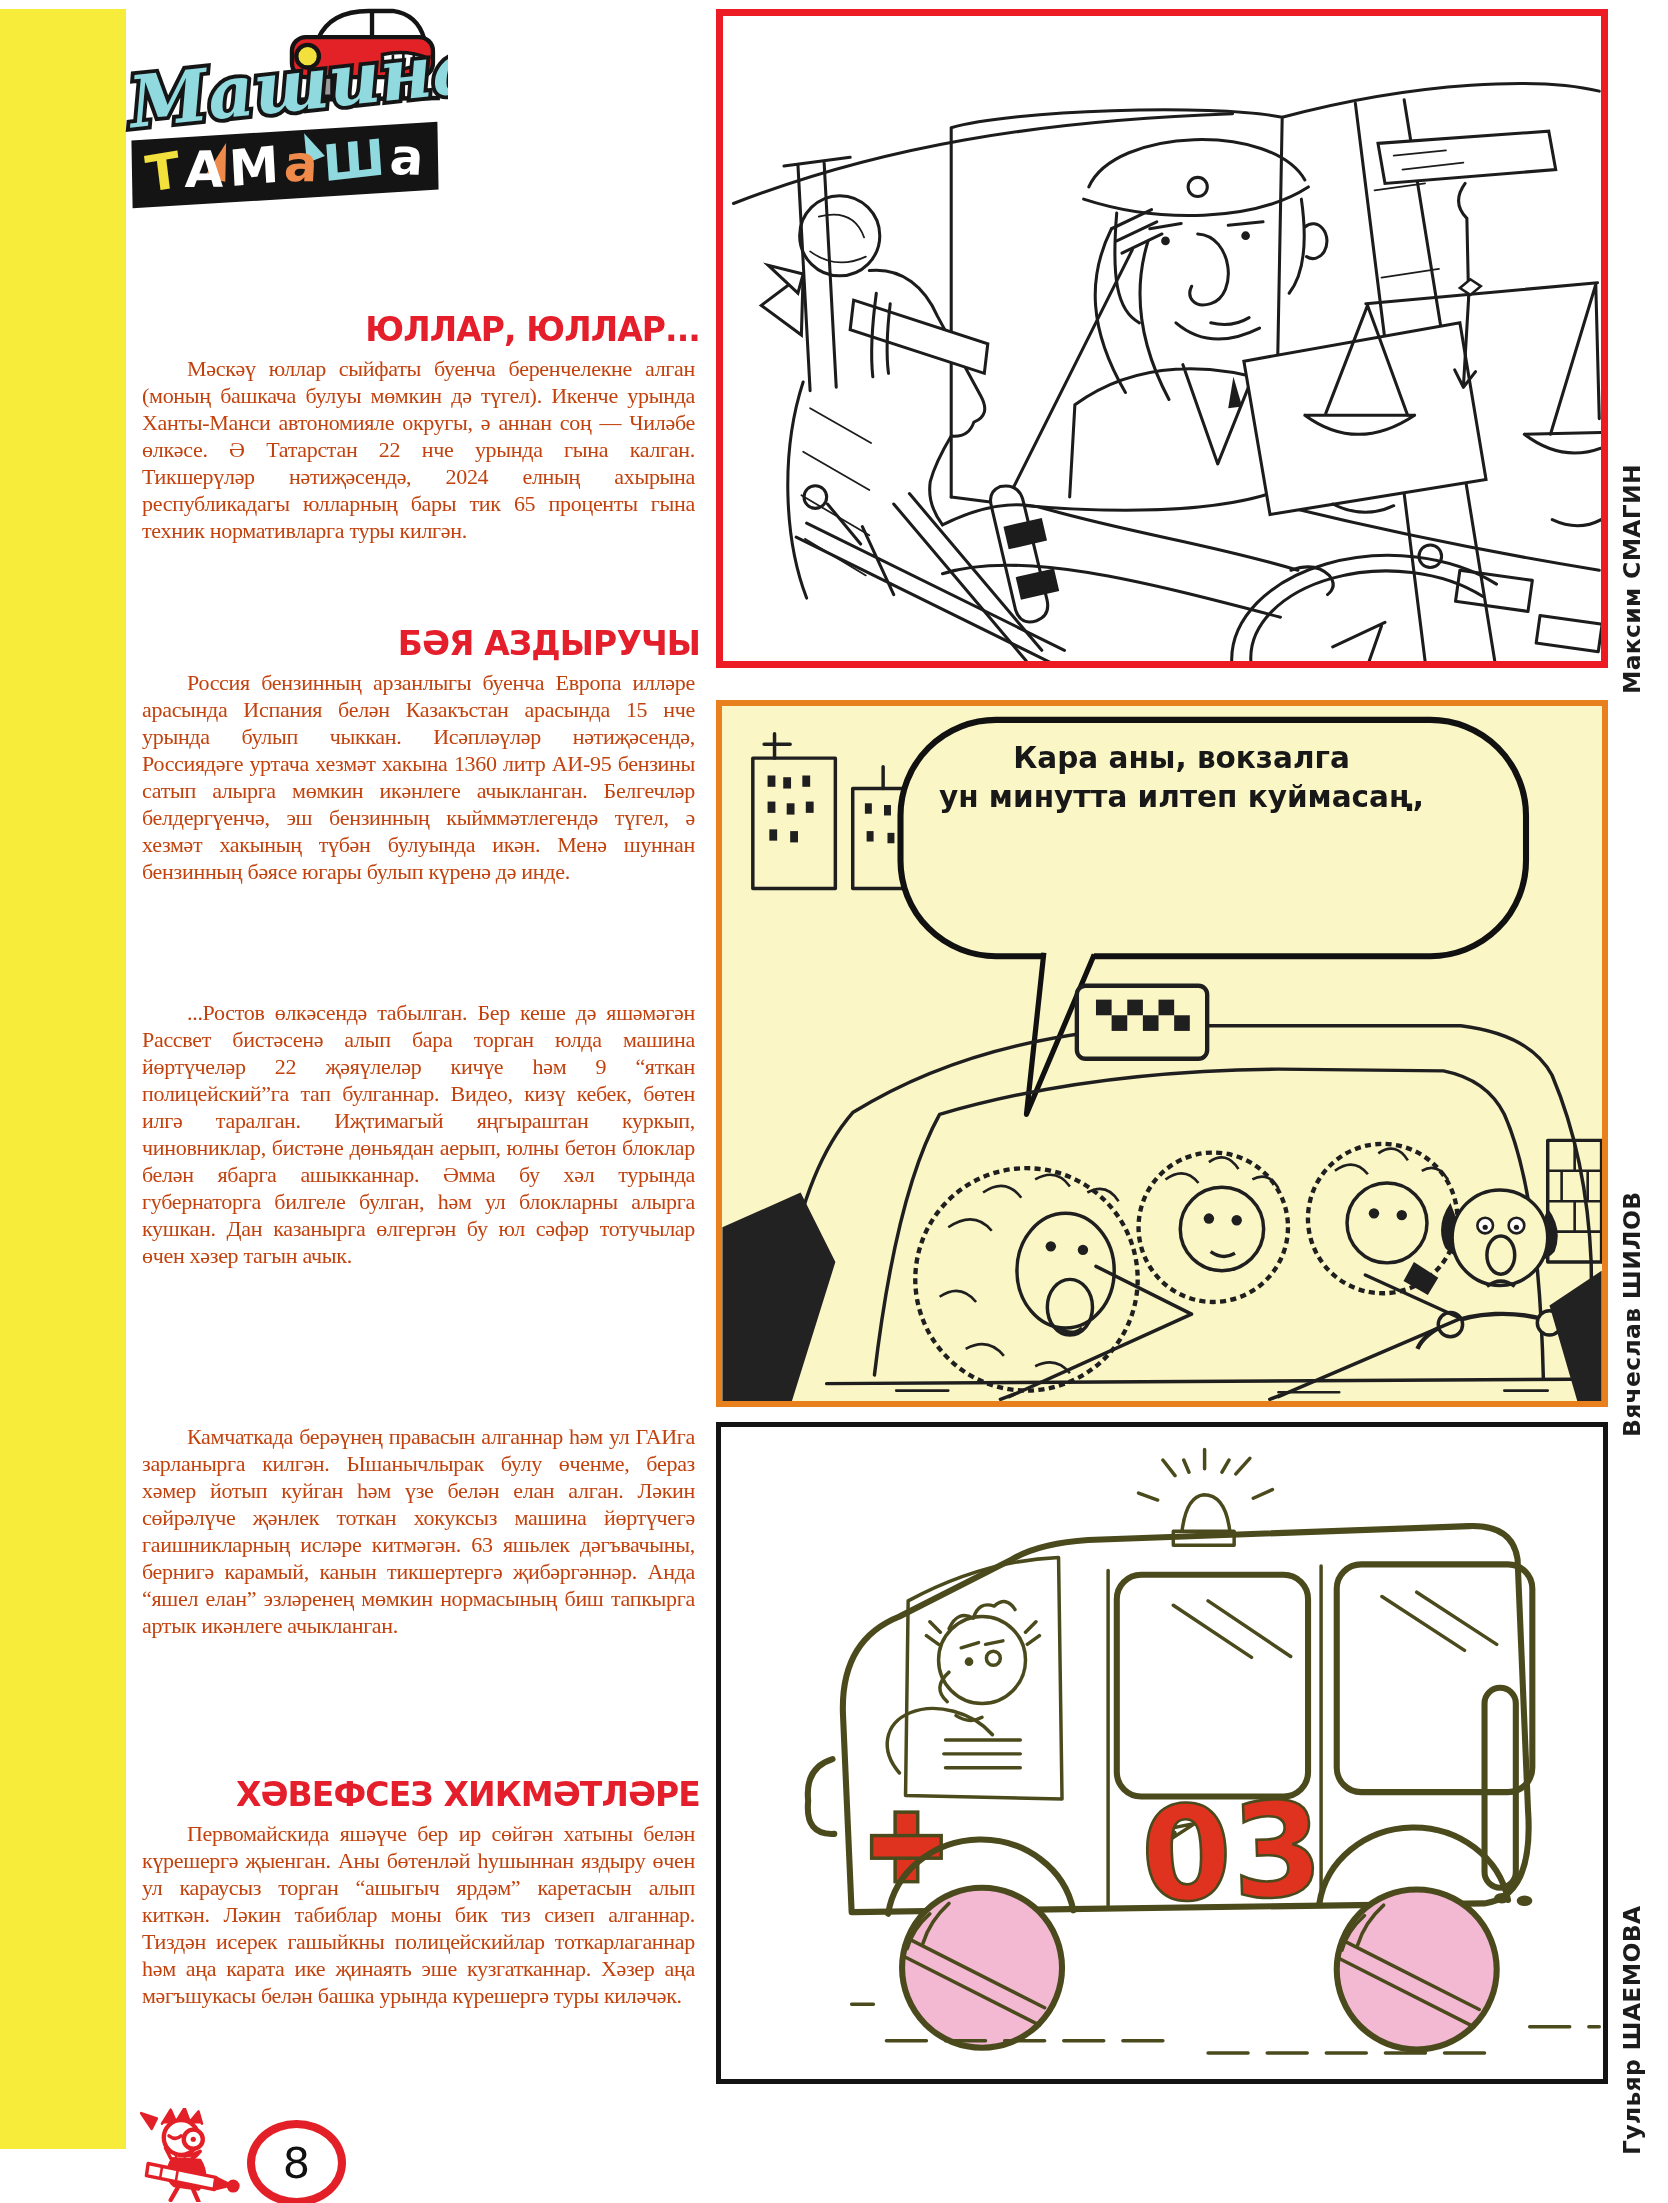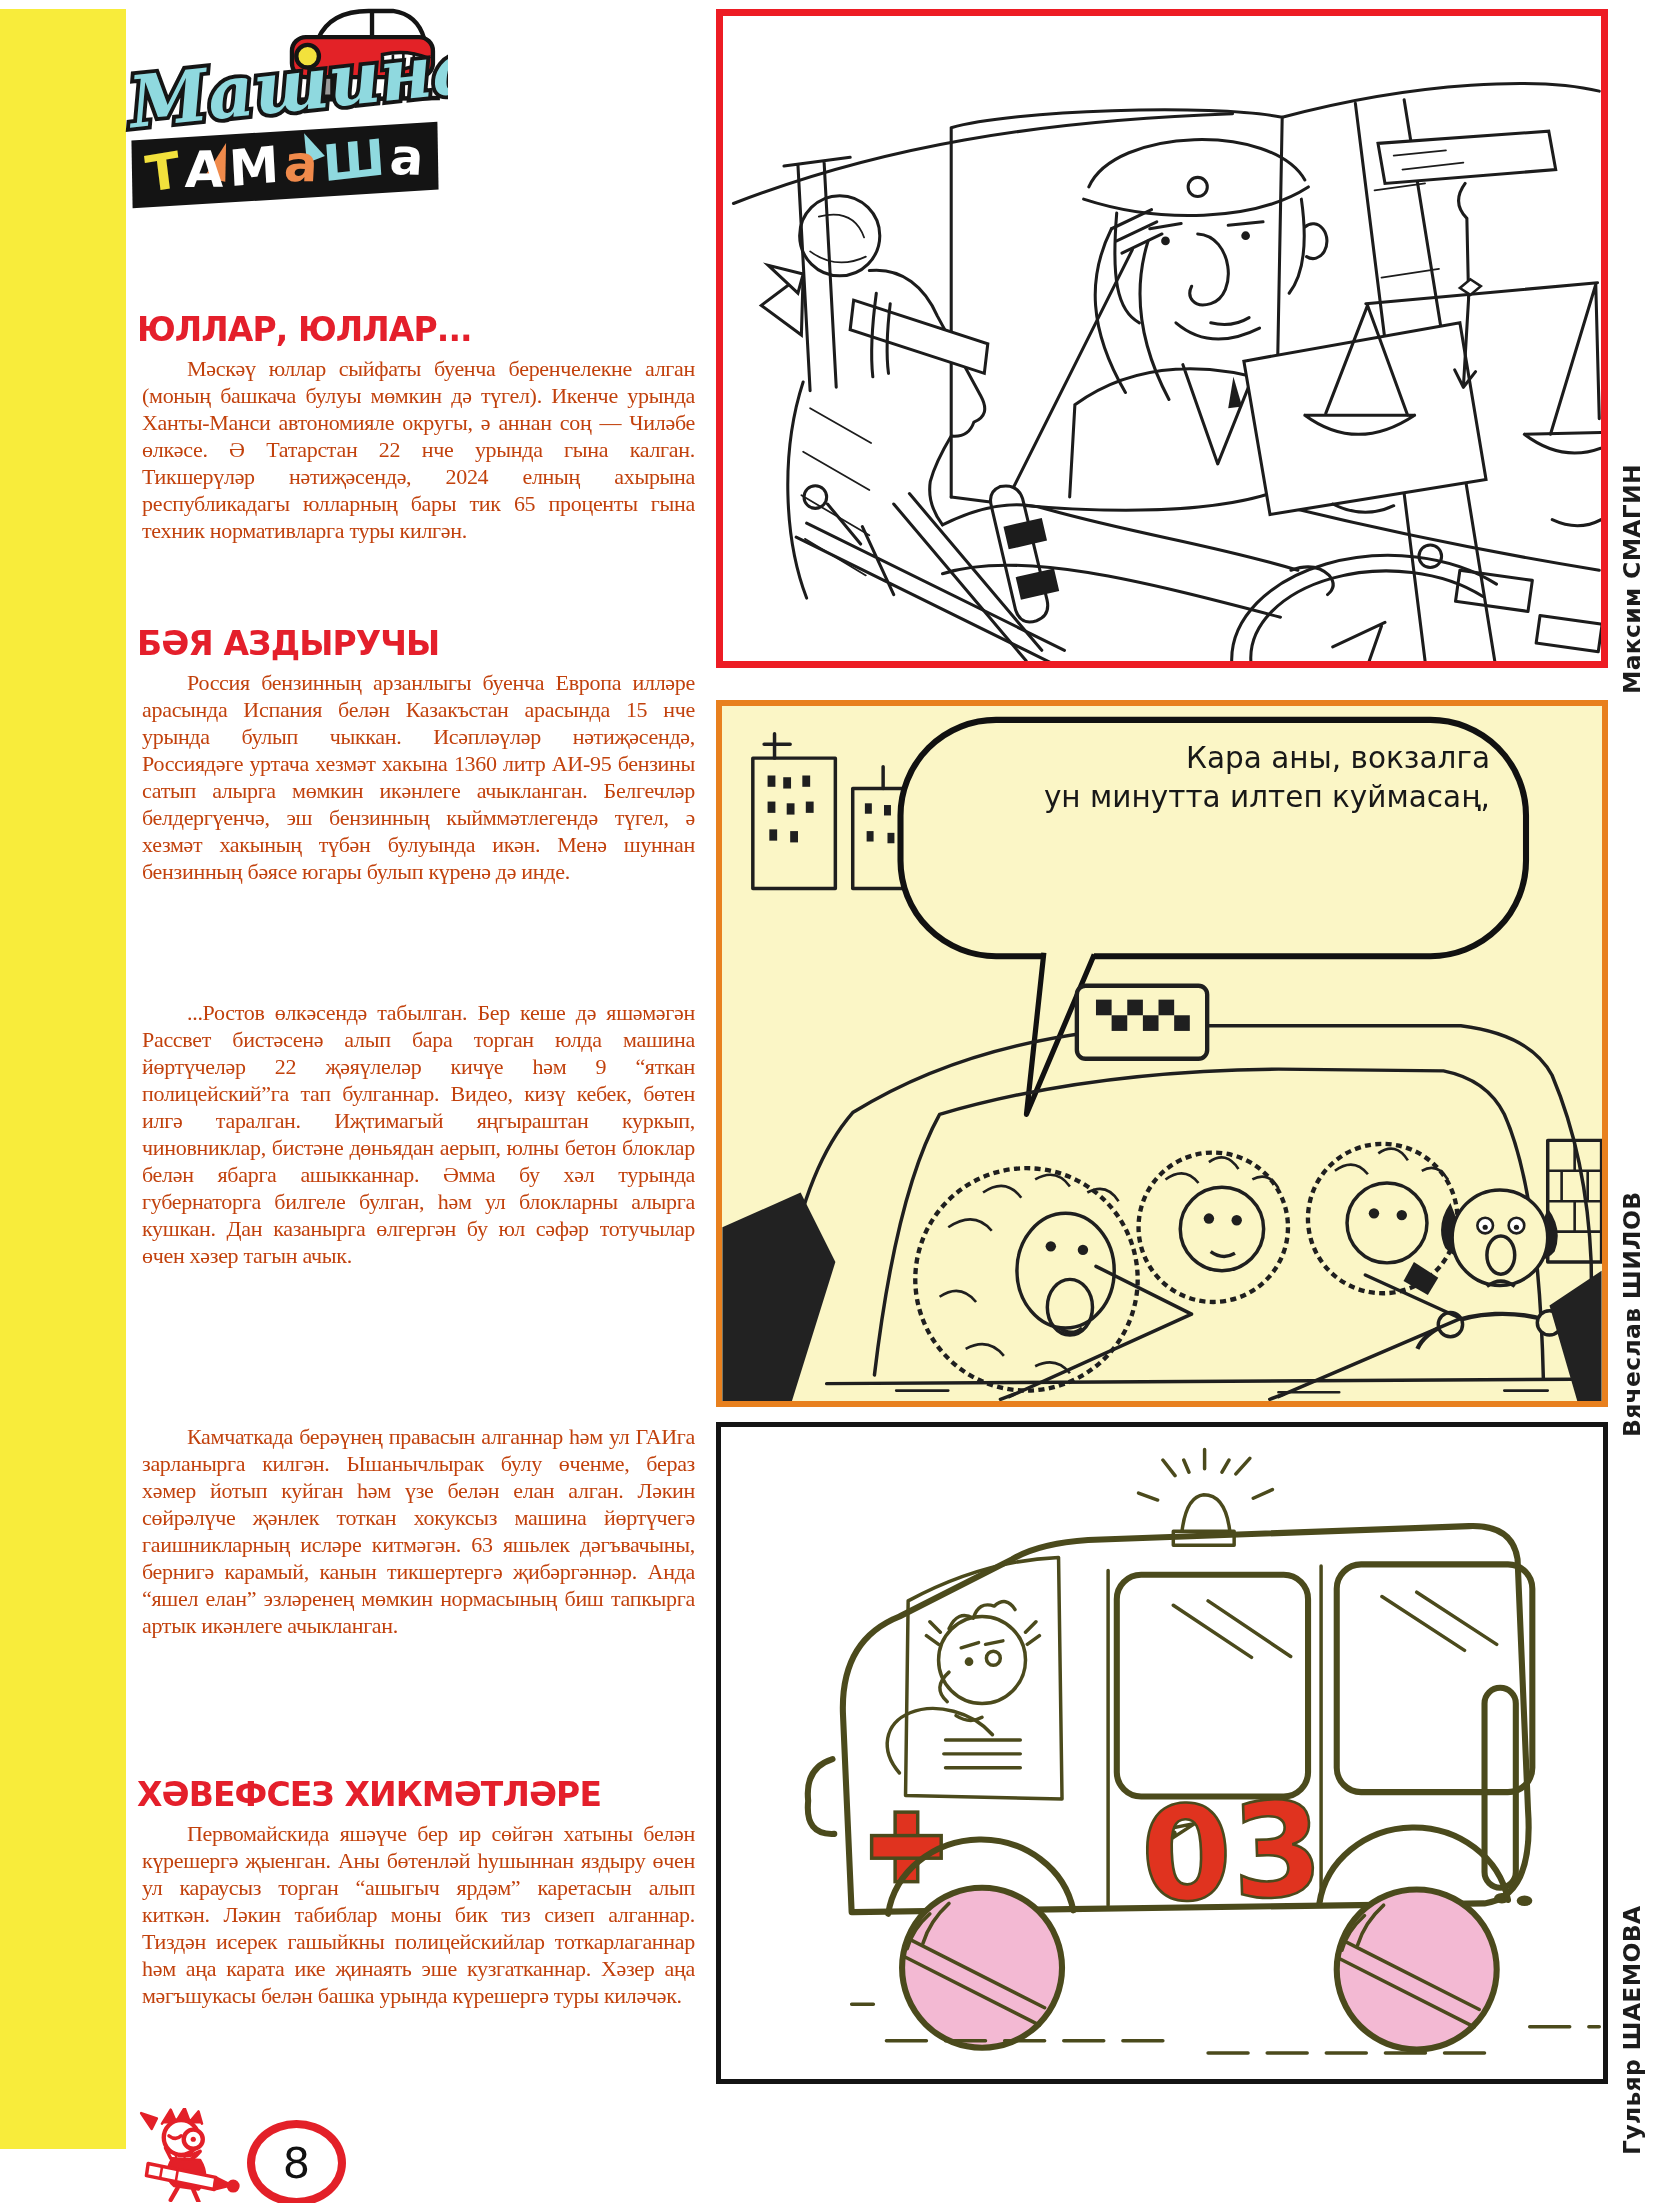--- a/index.html
+++ b/index.html
@@ -22,35 +22,35 @@
   .logo-banner span:nth-of-type(3){color:#ffffff;transform:rotate(-2deg);}
   .logo-banner span:nth-of-type(4){color:#F08A4B;transform:rotate(4deg);}
   .logo-banner span:nth-of-type(5){color:#8FD9DF;transform:rotate(-3deg);}
   .logo-banner span:nth-of-type(6){color:#ffffff;transform:rotate(5deg);}
   .tri{position:absolute;width:0;height:0;}
   .tri-orange{left:76px;top:7px;border-left:14px solid transparent;border-right:8.7px solid transparent;border-bottom:38px solid #F08A4B;transform:rotate(14deg);}
   .tri-cyan{left:170px;top:1.7px;border-left:7.8px solid transparent;border-right:12px solid transparent;border-bottom:29.5px solid #8FD9DF;transform:rotate(-18deg);}
   
   .section{left:137px;width:563px;}
   .section h2{
-    margin:0 0 7.8px 0;text-align:left;font-size:33px;letter-spacing:-0.9px;
+    margin:0 0 7.8px 0;text-align:right;font-size:33px;letter-spacing:-0.9px;
     color:#E41F2B;font-weight:bold;line-height:1.05;
   }
   .section p{
     margin:5px;font-size:22px;line-height:27px;text-align:justify;
     text-indent:45px;letter-spacing:-0.3px;color:#c2410c;font-family:Liberation Serif, serif;
   }
   
   .panel{box-sizing:border-box;background:#fff;}
   .panel svg{display:block;width:100%;height:100%;}
   .panel1{left:716px;top:8.7px;width:892px;height:659px;border:7.8px solid #ED1C24;}
   .panel2{left:716px;top:700px;width:892px;height:707px;border:6px solid #E8801E;background:#FBF6C6;}
   .panel3{left:716px;top:1422px;width:892px;height:662px;border:5.2px solid #141414;}
   .caption{
-    left:873px;top:739px;width:617px;text-align:right;font-weight:normal;
+    left:873px;top:739px;width:617px;text-align:center;font-weight:bold;
     font-size:29.5px;line-height:39px;color:#181818;z-index:5;
   }
   .credit{
     transform-origin:0 0;transform:rotate(-90deg);font-weight:bold;font-size:23.5px;
     color:#1c1c1c;letter-spacing:0.3px;white-space:nowrap;
   }
   .credit1{left:1618px;top:694px;width:236px;}
   .credit2{left:1618px;top:1437px;width:259px;}
   .credit3{left:1618px;top:2155px;width:278px;}
   

